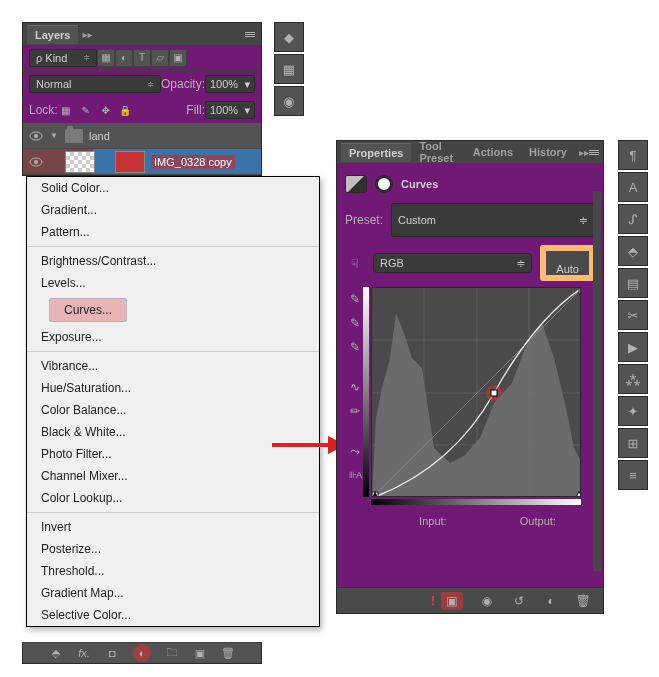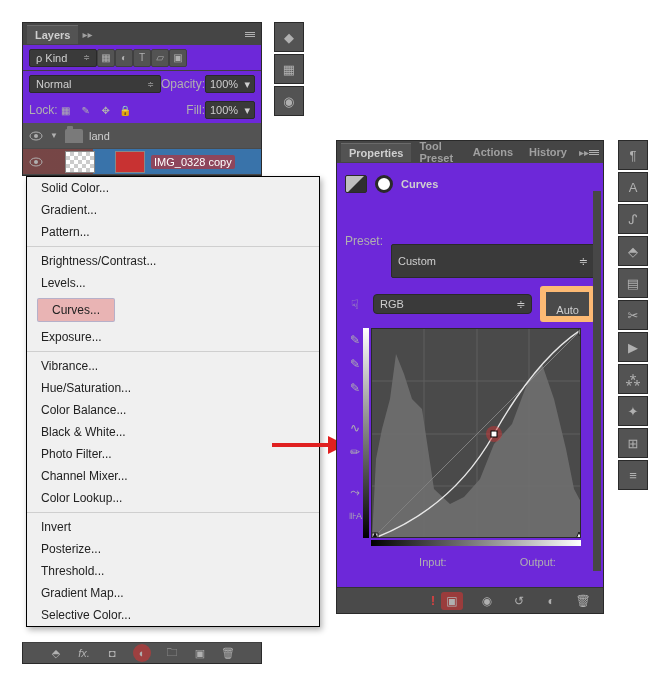--- a/index.html
+++ b/index.html
@@ -1,17 +1,17 @@
 <!DOCTYPE html>
 <html><head>
 <meta charset="utf-8">
 <style>
   * { margin: 0; padding: 0; box-sizing: border-box; font-family: "Segoe UI", Tahoma, sans-serif; }
   body { background: #fff; width: 659px; height: 677px; position: relative; overflow: hidden; }
-  .panel { position: absolute; background: #6d28d9; border: 1px solid #2a2a2a; color: #cfcfcf; font-size: 11px; }
+  .panel { position: absolute; background: #701a75; border: 1px solid #2a2a2a; color: #cfcfcf; font-size: 11px; }
   .panel-tabs { display: flex; align-items: center; background: #454545; height: 22px; padding: 0 4px; }
   .panel-tab { padding: 3px 8px; background: #535353; border-top: 1px solid #6a6a6a; font-weight: bold; color: #cfcfcf; }
   .panel-tab.inactive { background: transparent; border: none; color: #a0a0a0; }
   .panel-menu { margin-left: auto; width: 14px; height: 14px; display:flex;flex-direction:column;justify-content:center;align-items:center;gap:1px;}
   .panel-menu span{display:block;width:10px;height:1px;background:#b0b0b0;}
   .panel-expand{margin-left:4px;color:#a0a0a0;font-size:10px;}
 
   
   .layers { left: 22px; top: 22px; width: 240px; }
   .row { display: flex; align-items: center; padding: 4px 6px; height: 26px; }
@@ -33,39 +33,39 @@
   .thumb{width:30px;height:22px;border:1px solid #888;background:#fff;}
   .thumb.checker{background:repeating-conic-gradient(#ccc 0 25%, #fff 0 50%) 0 0/8px 8px;}
   .thumb.red{background:#c83232;}
   .link{width:8px;height:12px;}
   .layer-name{color:#fff;font-size:11px;background:rgba(200,40,40,0.6);padding:1px 3px;border-radius:2px;}
 
   
   .ctx{position:absolute;left:26px;top:176px;width:294px;background:#f0f0f0;border:1px solid #000000;box-shadow:2px 3px 6px rgba(0,0,0,0.3);font-size:12px;color:#222;}
   .ctx-item{padding:4px 14px;white-space:nowrap;}
   .ctx-item.hl{background:#d8e8f8;border:1px solid rgba(132,172,221,0.5);margin:-1px 0;}
-  .ctx-item.hlred{background:rgba(220,70,70,0.35);border-radius:2px;display:inline-block;margin:4px 10px;}
+  .ctx-item.hlred{background:rgba(220,70,70,0.35);border-radius:2px;display:inline-block;margin:4px 22px;}
   .ctx hr{border:none;border-top:1px solid #cfcfcf;margin:3px 0;}
   
   .layers-bottom{position:absolute;left:22px;top:642px;width:240px;height:22px;background:#535353;display:flex;align-items:center;justify-content:center;gap:14px;color:#b0b0b0;font-size:11px;border:1px solid #2a2a2a;border-top:1px solid #404040;}
   .layers-bottom .bic{width:14px;height:14px;display:flex;align-items:center;justify-content:center;}
   .layers-bottom .bic.hlr{background:rgba(220,50,50,0.55);border-radius:50%;width:18px;height:18px;}
 
   
   .stackL{position:absolute;left:274px;top:22px;width:30px;display:flex;flex-direction:column;gap:2px;}
   .stackbtn{width:30px;height:30px;background:#535353;border:1px solid #2a2a2a;color:#b0b0b0;display:flex;align-items:center;justify-content:center;font-size:13px;}
 
   
   .props{left:336px;top:140px;width:268px;height:474px;}
   .props .body{padding:6px 8px;}
   .props .hdr{display:flex;align-items:center;gap:8px;margin:6px 0 10px 0;}
   .adjicon{width:22px;height:18px;background:linear-gradient(135deg,#c0c0c0 48%, #303030 52%);border:1px solid #2a2a2a;border-radius:2px;}
   .maskicon{width:18px;height:18px;border-radius:50%;background:#fff;border:3px solid #2a2a2a;}
   .preset-row{display:flex;align-items:center;gap:8px;margin-bottom:8px;}
-  .preset-sel{flex:1;background:#3a3a3a;border:1px solid #2a2a2a;height:20px;border-radius:2px;display:flex;align-items:center;justify-content:space-between;padding:16px 6px;color:#cfcfcf;margin-top:41px;}
+  .preset-sel{flex:1;background:#3a3a3a;border:1px solid #2a2a2a;height:20px;border-radius:2px;display:flex;align-items:center;justify-content:space-between;padding:16px 6px;color:#cfcfcf;}
   .chan-row{display:flex;align-items:center;gap:8px;margin-bottom:6px;}
   .hand{width:20px;height:18px;color:#b0b0b0;display:flex;align-items:center;justify-content:center;font-size:13px;}
   .chan-sel{flex:1;background:#3a3a3a;border:1px solid #2a2a2a;height:20px;border-radius:4px;display:flex;align-items:center;justify-content:space-between;padding:0 6px;color:#cfcfcf;}
   .autobtn{background:#4a4a4a;border:6px solid #fdba74;height:14px;padding:12px 10px;border-radius:3px;color:#cfcfcf;}
   .curve-area{display:flex;gap:6px;}
   .sidetools{width:20px;display:flex;flex-direction:column;gap:8px;align-items:center;color:#b0b0b0;margin-top:4px;}
   .sidetools div{height:16px;display:flex;align-items:center;justify-content:center;font-size:12px;}
   .curve-box{position:relative;width:210px;}
   .curve-canvas{width:210px;height:210px;background:#4a4a4a;border:1px solid #2a2a2a;position:relative;overflow:hidden;}
   .grad-y{position:absolute;left:-8px;top:0;width:6px;height:210px;background:linear-gradient(to top,#000,#fff);}

